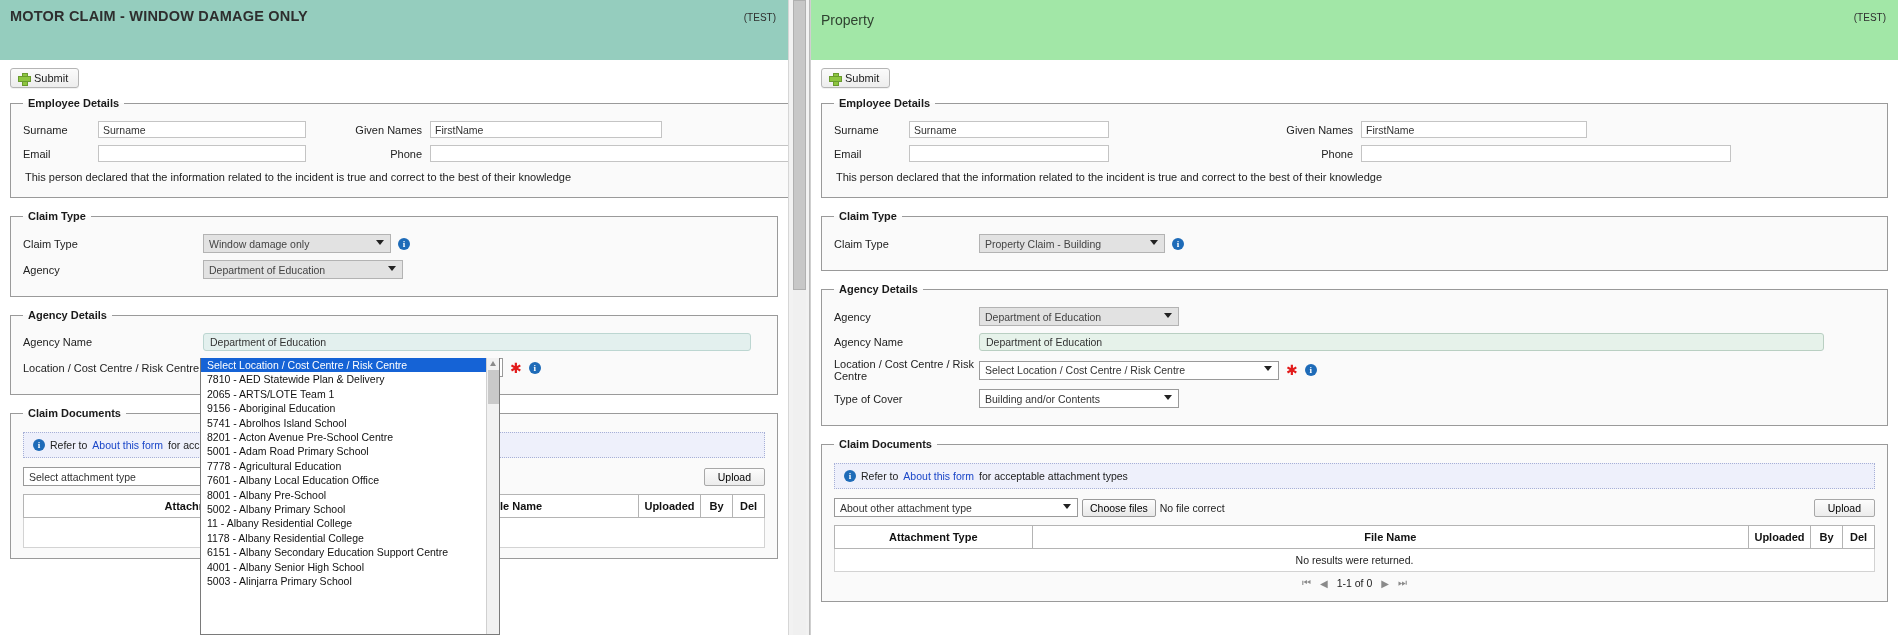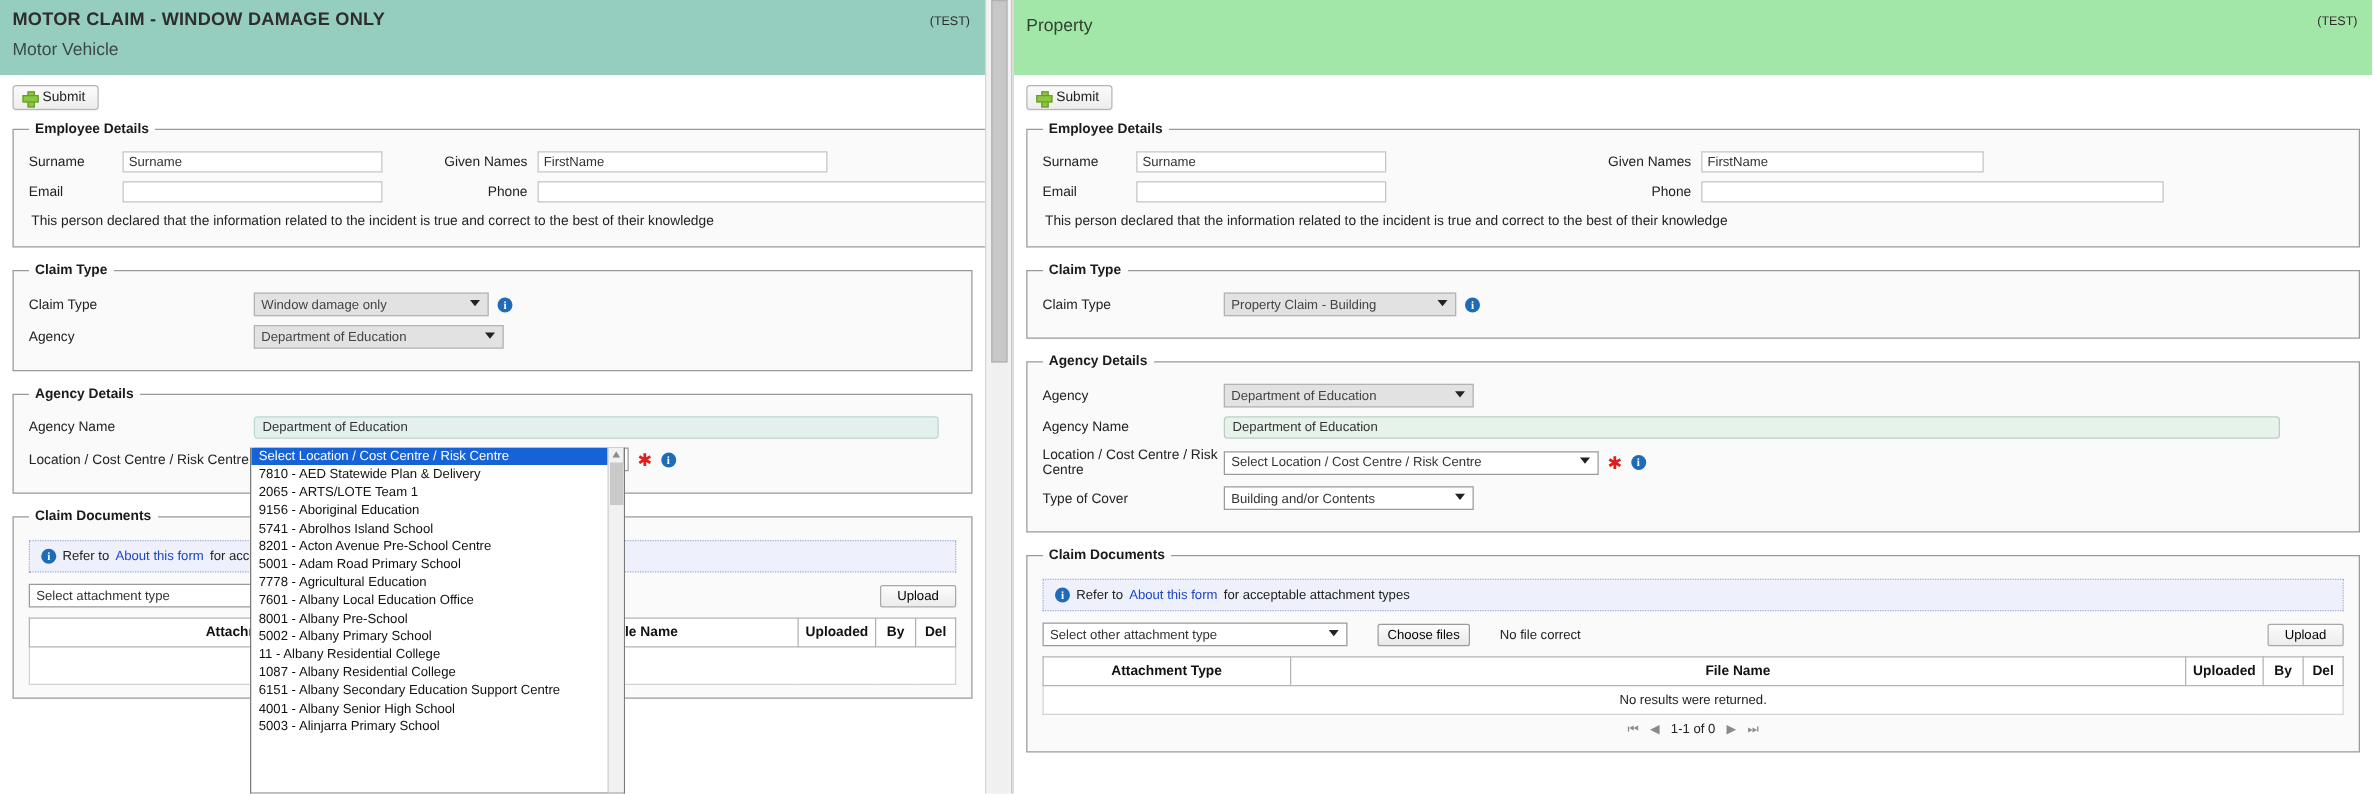--- a/index.html
+++ b/index.html
@@ -120,21 +120,21 @@
   }
   .dd-scroll .bar { position: absolute; top: 12px; left: 1px; width: 11px; height: 34px; background: #c9c9c9; }
 
   
   .attach-note {
     border: 1px dotted #a7b0d6; background: #eef0fb; padding: 6px 9px;
     font-size: 10.5px; display: flex; align-items: center; gap: 5px; margin: 6px 0 9px 0;
   }
   .attach-note a { color: #1a46c8; text-decoration: none; }
 
-  .upload-row { display: flex; align-items: center; gap: 24px; margin-bottom: 8px; }
+  .upload-row { display: flex; align-items: center; gap: 4px; margin-bottom: 8px; }
   .file-btn {
     border: 1px solid #9a9a9a; background: linear-gradient(#fdfdfd,#e8e8e8);
     font-size: 10.5px; padding: 2px 7px; border-radius: 2px; cursor: pointer;
   }
   .file-none { font-size: 10.5px; color: #222; }
   .upload-btn {
     border: 1px solid #a8a8a8; background: linear-gradient(#fcfcfc,#ececec);
     font-size: 10.5px; padding: 2px 13px; border-radius: 2px; cursor: pointer;
   }
 
@@ -150,21 +150,20 @@
   .pgbtn { color:#8a8a8a; font-size: 10px; cursor: pointer; }
 </style>
 </head>
 <body>
 
 <div class="stage">
 
   <div class="panel panel-left">
     <div class="form-header hdr-motor">
       <div class="h1">MOTOR CLAIM - WINDOW DAMAGE ONLY</div>
-      <div class="h2">Motor Vehicle</div>
       <div class="test-tag">(TEST)</div>
     </div>
 
     <div class="form-body">
       <button class="btn">
         <span class="plus-icon"></span>
         <span>Submit</span>
       </button>
 
       
@@ -270,21 +269,21 @@
           <div class="dd-item">2065 - ARTS/LOTE Team 1</div>
           <div class="dd-item">9156 - Aboriginal Education</div>
           <div class="dd-item">5741 - Abrolhos Island School</div>
           <div class="dd-item">8201 - Acton Avenue Pre-School Centre</div>
           <div class="dd-item">5001 - Adam Road Primary School</div>
           <div class="dd-item">7778 - Agricultural Education</div>
           <div class="dd-item">7601 - Albany Local Education Office</div>
           <div class="dd-item">8001 - Albany Pre-School</div>
           <div class="dd-item">5002 - Albany Primary School</div>
           <div class="dd-item">11 - Albany Residential College</div>
-          <div class="dd-item">1087 - Albany Residential College</div>
+          <div class="dd-item">1178 - Albany Residential College</div>
           <div class="dd-item">6151 - Albany Secondary Education Support Centre</div>
           <div class="dd-item">4001 - Albany Senior High School</div>
           <div class="dd-item">5003 - Alinjarra Primary School</div>
         </div>
     </div>
   </div>
 
   <div class="gutter">
     <div class="track"></div>
     <div class="thumb"></div>
@@ -365,21 +364,21 @@
       <fieldset>
         <legend>Claim Documents</legend>
         <div class="attach-note">
           <span class="info-icon" style="margin:0">i</span>
           <span>Refer to </span>
             <a href="#">About this form</a>
             <span> for acceptable attachment types</span>
         </div>
         <div class="upload-row">
           <span class="sel" style="width:244px">
-            <span>Select other attachment type</span>
+            <span>About other attachment type</span>
             <span class="caret"></span>
           </span>
           <button class="file-btn">Choose files</button>
           <span class="file-none">No file correct</span>
           <span style="flex:1"></span>
           <button class="upload-btn">Upload</button>
         </div>
         <table class="grid">
           <thead>
               <tr>

